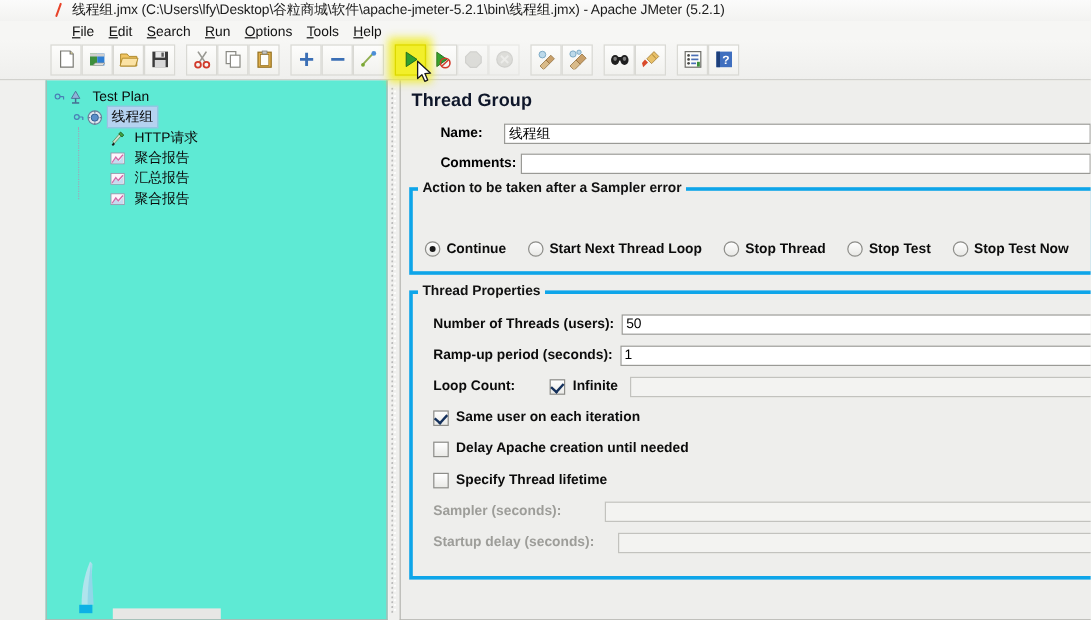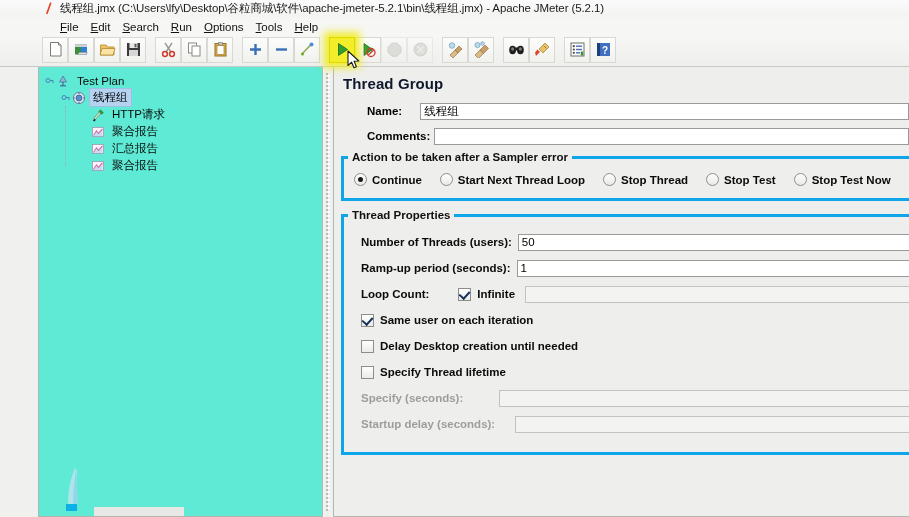--- a/index.html
+++ b/index.html
@@ -121,21 +121,21 @@
   .tfield.disabled{background:#f3f3f1;border-color:#c2c2be;}
 
   fieldset.grp{
     margin:4px 6px 0 7px;border:3px solid #0ea5e9;border-radius:0;
     padding:4px 0 8px 0;background:transparent;
   }
   fieldset.grp > legend{
     font-size:11.5px;font-weight:bold;color:#111;padding:0 4px;margin-left:4px;
   }
 
-  .radio-row{display:flex;align-items:center;padding:6px 0 4px 10px;gap:0;}
+  .radio-row{display:flex;align-items:center;padding:6px 0 4px 10px;gap:0;margin-top:28px;}
   .radio{display:flex;align-items:center;margin-right:18px;cursor:default;}
   .rmark{
     width:11px;height:11px;border-radius:50%;
     border:1px solid #8d8d89;background:linear-gradient(to bottom,#fefefe,#e9e9e6);
     display:inline-block;position:relative;margin-right:5px;
   }
   .rmark.on::after{
     content:"";position:absolute;left:2.5px;top:2.5px;width:5px;height:5px;
     border-radius:50%;background:#1a1a1a;
   }
@@ -539,30 +539,30 @@
         <span class="tfield disabled" style="width:425px;margin-left:10px;"></span>
       </div>
 
       <label class="check-row">
         <span class="cmark on"></span>
         <span class="clabel">Same user on each iteration</span>
       </label>
 
       <label class="check-row">
         <span class="cmark"></span>
-        <span class="clabel">Delay Desktop creation until needed</span>
+        <span class="clabel">Delay Apache creation until needed</span>
       </label>
 
       <label class="check-row">
         <span class="cmark"></span>
         <span class="clabel">Specify Thread lifetime</span>
       </label>
 
       <div class="prop-row" style="margin-top:6px;">
-        <span class="plabel dim">Specify (seconds):</span>
+        <span class="plabel dim">Sampler (seconds):</span>
         <span class="tfield disabled" style="width:425px;margin-left:36px;"></span>
       </div>
 
       <div class="prop-row">
         <span class="plabel dim">Startup delay (seconds):</span>
         <span class="tfield disabled" style="width:425px;margin-left:20px;"></span>
       </div>
     </fieldset>
   </div>
 

